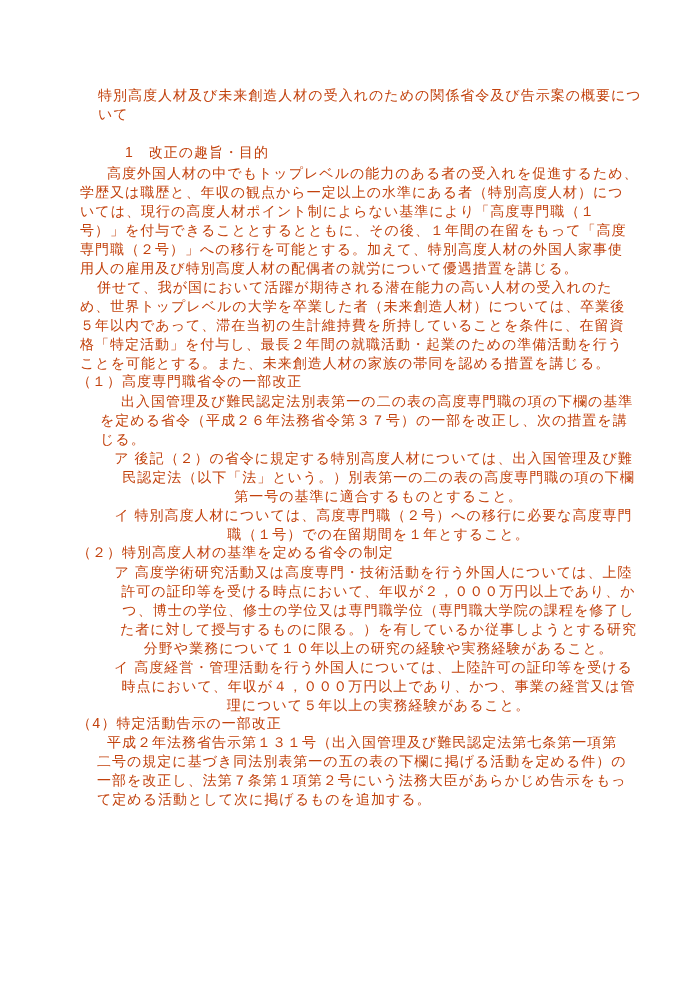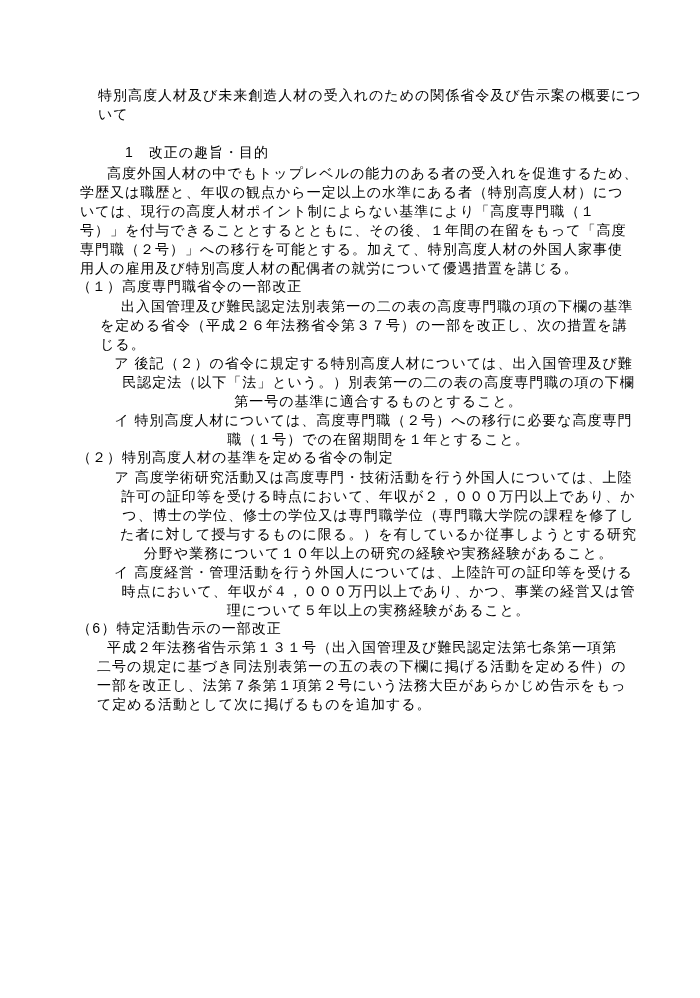--- a/index.html
+++ b/index.html
@@ -7,21 +7,21 @@
     position: relative;
     width: 700px;
     height: 998px;
     background: #ffffff;
     box-sizing: border-box;
     padding: 86px 50px 0 77px;
     font-family: "Liberation Sans", sans-serif;
     font-size: 14px;
     line-height: 19px;
     letter-spacing: 1px;
-    color: #000000;
+    color: #c2410c;
     font-weight: 500;
     overflow: hidden;
   }
   .doc-title {
     margin: 0 0 19px 21px;
     font-size: 14px;
     font-weight: 500;
   }
   .heading { white-space: pre-line; margin-left: 48px; }
   .heading-gap { margin-top: 31px; }
@@ -59,20 +59,25 @@
 
   <div class="heading">1　改正の趣旨・目的</div>
 
   <div class="para para-1">高度外国人材の中でもトップレベルの能力のある者の受入れを促進するため、
 学歴又は職歴と、年収の観点から一定以上の水準にある者（特別高度人材）につ
 いては、現行の高度人材ポイント制によらない基準により「高度専門職（１
 号）」を付与できることとするとともに、その後、１年間の在留をもって「高度
 専門職（２号）」への移行を可能とする。加えて、特別高度人材の外国人家事使
 用人の雇用及び特別高度人材の配偶者の就労について優遇措置を講じる。</div>
 
+  <div class="para para-2">併せて、我が国において活躍が期待される潜在能力の高い人材の受入れのた
+め、世界トップレベルの大学を卒業した者（未来創造人材）については、卒業後
+５年以内であって、滞在当初の生計維持費を所持していることを条件に、在留資
+格「特定活動」を付与し、最長２年間の就職活動・起業のための準備活動を行う
+ことを可能とする。また、未来創造人材の家族の帯同を認める措置を講じる。</div>
 
 
   <div class="item-label">（１）高度専門職省令の一部改正</div>
   <div class="item-body">出入国管理及び難民認定法別表第一の二の表の高度専門職の項の下欄の基準
 を定める省令（平成２６年法務省令第３７号）の一部を改正し、次の措置を講
 じる。</div>
   <div class="sub-item">ア 後記（２）の省令に規定する特別高度人材については、出入国管理及び難
 民認定法（以下「法」という。）別表第一の二の表の高度専門職の項の下欄
 第一号の基準に適合するものとすること。</div>
   <div class="sub-item">イ 特別高度人材については、高度専門職（２号）への移行に必要な高度専門
@@ -81,19 +86,19 @@
   <div class="item-label">（２）特別高度人材の基準を定める省令の制定</div>
   <div class="sub-item">ア 高度学術研究活動又は高度専門・技術活動を行う外国人については、上陸
 許可の証印等を受ける時点において、年収が２，０００万円以上であり、か
 つ、博士の学位、修士の学位又は専門職学位（専門職大学院の課程を修了し
 た者に対して授与するものに限る。）を有しているか従事しようとする研究
 分野や業務について１０年以上の研究の経験や実務経験があること。</div>
   <div class="sub-item">イ 高度経営・管理活動を行う外国人については、上陸許可の証印等を受ける
 時点において、年収が４，０００万円以上であり、かつ、事業の経営又は管
 理について５年以上の実務経験があること。</div>
 
-  <div class="item-label">（6）特定活動告示の一部改正</div>
+  <div class="item-label">（4）特定活動告示の一部改正</div>
   <div class="item-body-deep">平成２年法務省告示第１３１号（出入国管理及び難民認定法第七条第一項第
 二号の規定に基づき同法別表第一の五の表の下欄に掲げる活動を定める件）の
 一部を改正し、法第７条第１項第２号にいう法務大臣があらかじめ告示をもっ
 て定める活動として次に掲げるものを追加する。</div>
 
 </div>
 
 </body></html>

